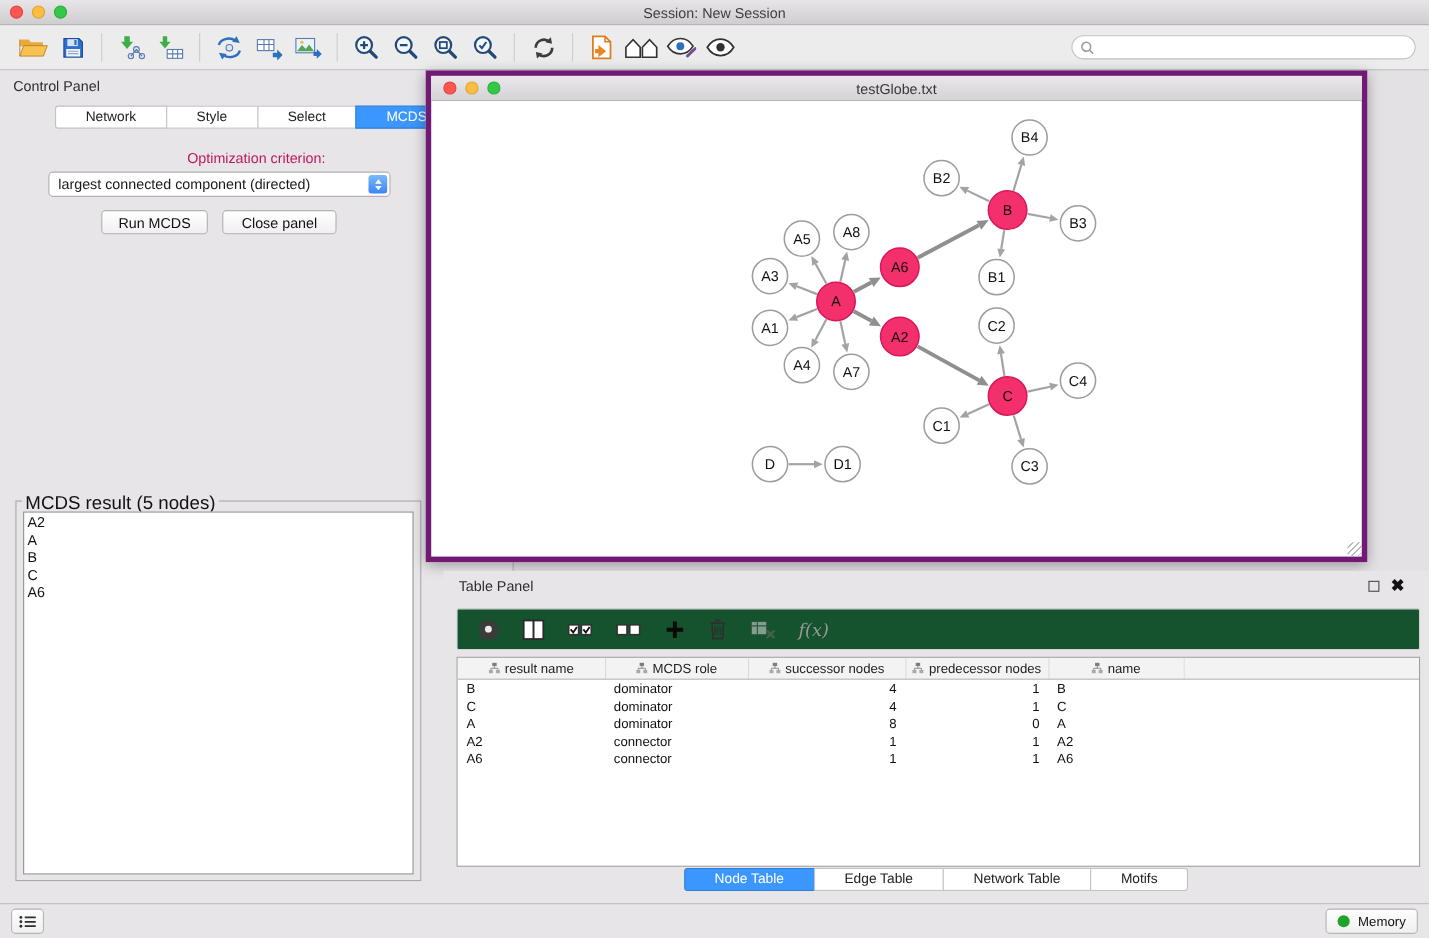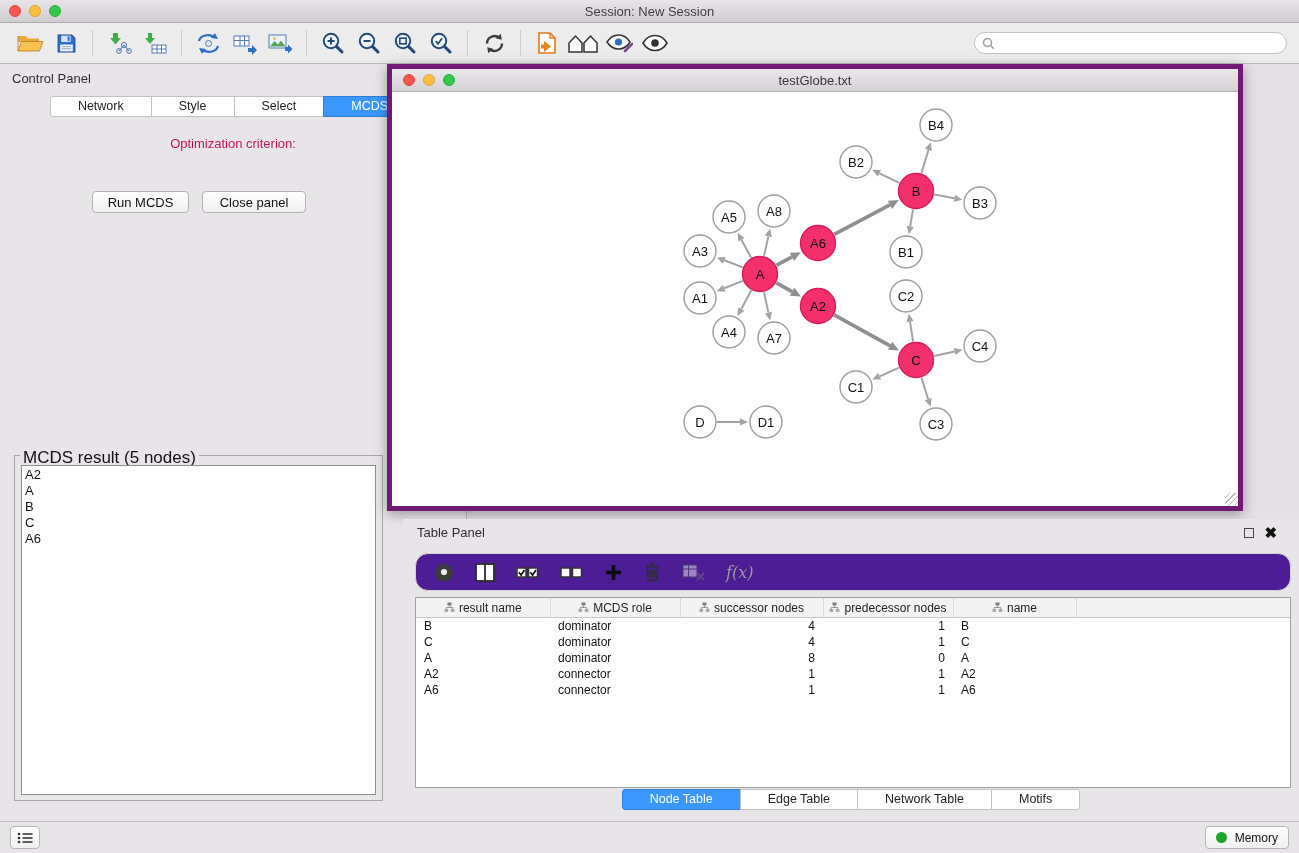--- a/index.html
+++ b/index.html
@@ -65,22 +65,22 @@
     position:relative;display:flex;align-items:center;justify-content:center;}
   .net-traffic{position:absolute;left:11px;top:5px;display:flex;gap:8px;}
   .net-title{font-size:13px;color:#383838;}
   .net-canvas{position:absolute;left:1px;top:23px;right:1px;bottom:1px;background:#fff;}
   .grip{position:absolute;right:0;bottom:0;width:13px;height:13px;
     background:repeating-linear-gradient(135deg,transparent 0 3px,#b8b8b8 3px 4px);}
 
   
   .table-panel{position:absolute;left:403px;top:519px;width:896px;height:302px;background:#e7e5e7;box-sizing:border-box;}
   .tp-header{position:absolute;top:0;left:0;right:8px;height:27px;display:flex;align-items:center;padding:0 14px;}
-  .tp-toolbar{position:absolute;top:34px;left:12px;right:8px;height:38px;background:#4c1d95;
-    border:1px solid #d2d2d2;border-radius:13px;display:flex;align-items:center;gap:21px;padding:0 18px;box-sizing:border-box;}
+  .tp-toolbar{position:absolute;top:34px;left:12px;right:8px;height:38px;background:#14532d;
+    border:1px solid #d2d2d2;border-radius:2px;display:flex;align-items:center;gap:21px;padding:0 18px;box-sizing:border-box;}
   .tp-btn{display:flex;align-items:center;justify-content:center;}
   .tp-btn.disabled{opacity:.45;}
   .fx{font-family:"DejaVu Serif",serif;font-style:italic;font-size:16px;color:#9a9a9a;}
   .table-wrap{position:absolute;top:78px;left:12px;right:8px;height:189px;background:#fff;border:1px solid #9f9f9f;overflow:hidden;}
   table.data{border-collapse:collapse;table-layout:fixed;width:100%;font-size:12px;}
   table.data th{height:17px;background:#f3f3f3;border-bottom:1px solid #c6c6c6;border-right:1px solid #dadada;
     font-weight:normal;color:#222;text-align:center;vertical-align:middle;white-space:nowrap;overflow:hidden;}
   table.data th span{margin-left:4px;}
   table.data th svg{vertical-align:-1px;}
   table.data td{height:16px;padding:0 8px;color:#111;white-space:nowrap;overflow:hidden;}
@@ -251,20 +251,27 @@
       <span class="close-icon">✖</span>
     </span>
   </div>
   <div class="cp-tabs">
       <div class="tab">Network</div>
       <div class="tab">Style</div>
       <div class="tab">Select</div>
       <div class="tab active">MCDS</div>
     </div>
   <div class="opt-label">Optimization criterion:</div>
+  <div class="dropdown">
+    <span>largest connected component (directed)</span>
+    <span class="stepper">
+      <span class="tri-up"></span>
+        <span class="tri-down"></span>
+    </span>
+  </div>
   <div class="btn btn-run">Run MCDS</div>
   <div class="btn btn-close">Close panel</div>
   <div class="result-fieldset">
     <span class="result-legend">MCDS result (5 nodes)</span>
     <div class="result-list">
         <div class="result-item">A2</div>
         <div class="result-item">A</div>
         <div class="result-item">B</div>
         <div class="result-item">C</div>
         <div class="result-item">A6</div>

